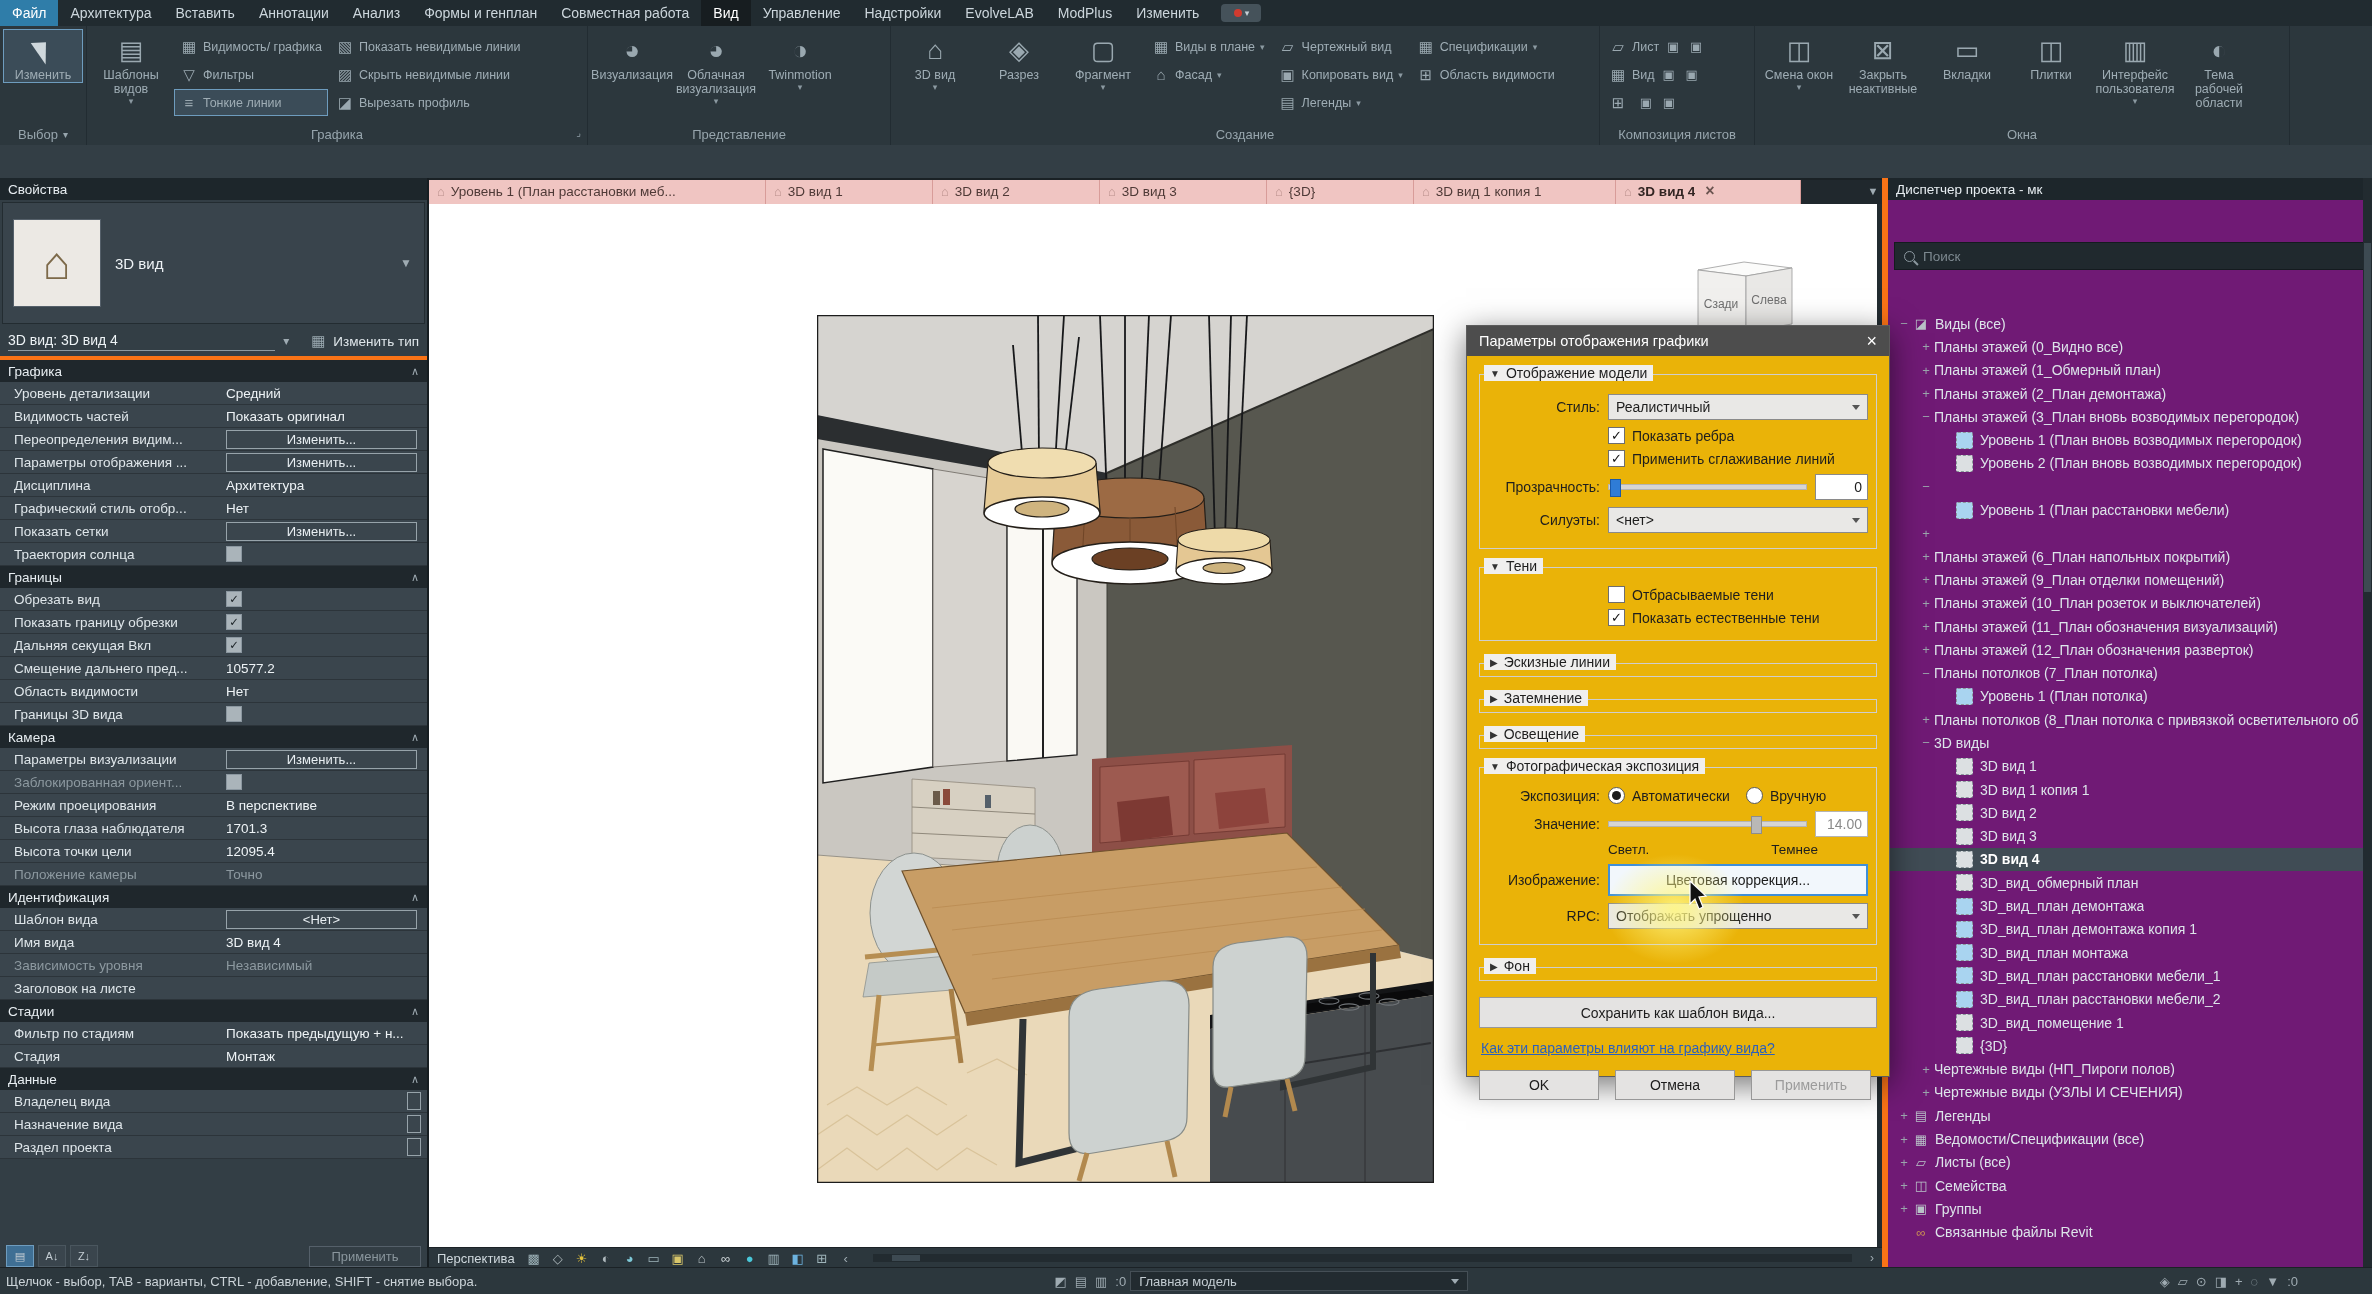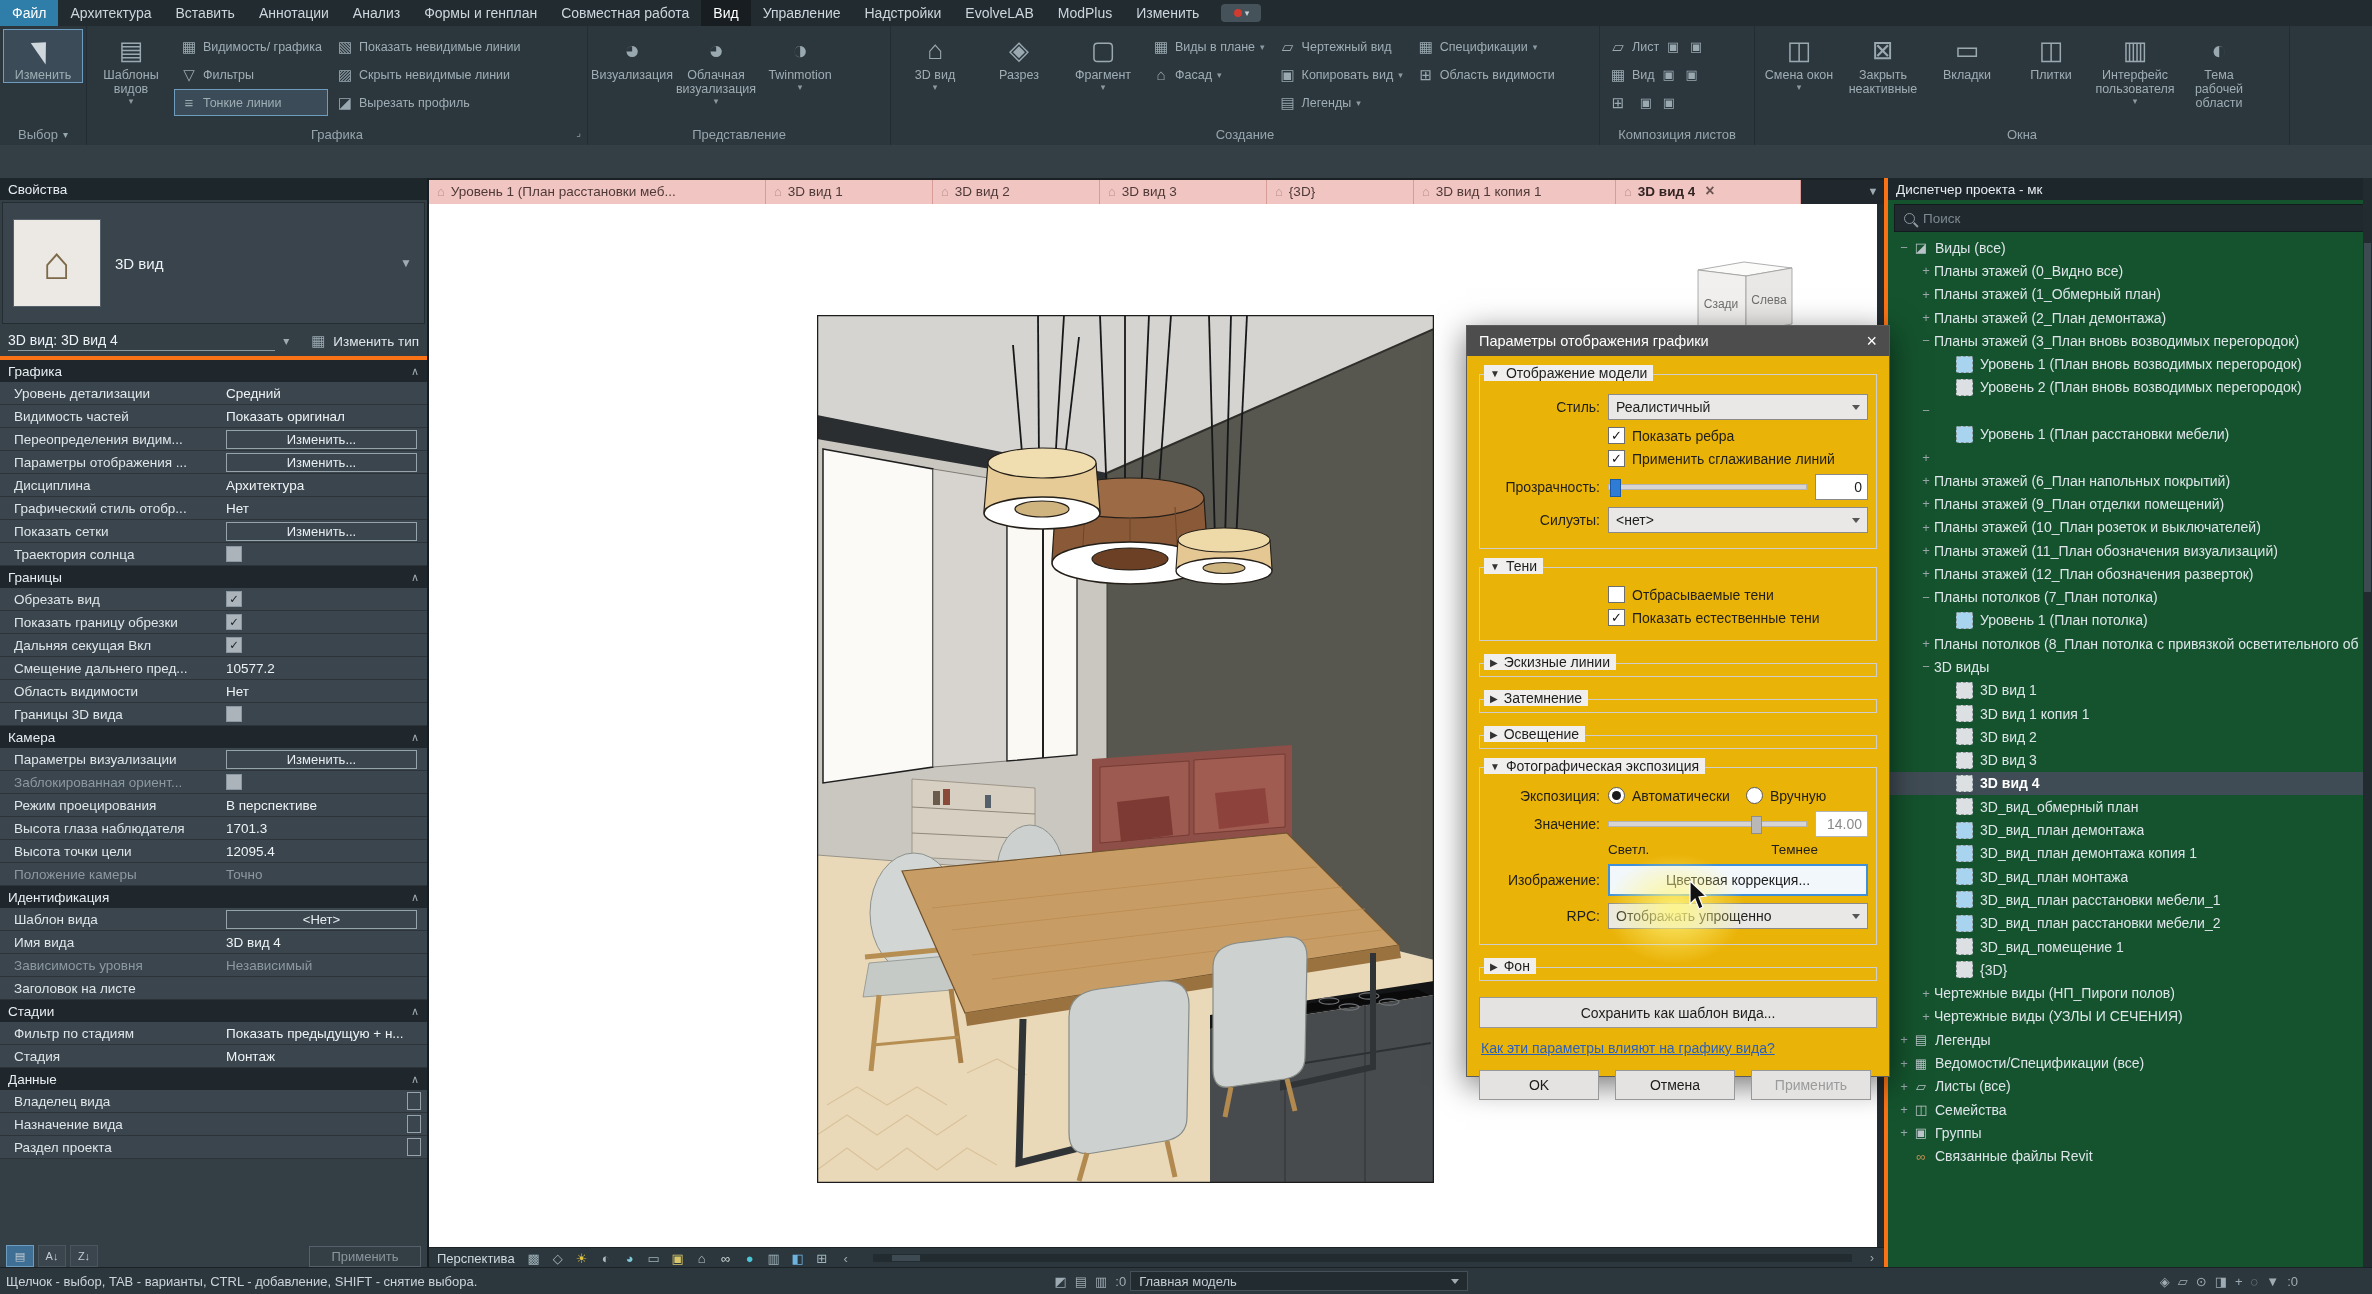--- a/index.html
+++ b/index.html
@@ -96,22 +96,22 @@
   .vthumb{position:absolute;right:1px;top:36%;width:7px;height:24%;background:#3d4a52;}
   .viewcube{position:absolute;left:1255px;top:50px;}
   .viewbar{height:20px;background:#2c373d;border-top:1px solid #1b2226;display:flex;
            align-items:center;flex:0 0 auto;gap:10px;padding:0 8px;}
   .viewbar .vlabel{font-size:13px;color:#cfd8dd;}
   .vbicon{font-size:13px;width:18px;text-align:center;}
   .hstrack{flex:1;height:8px;background:#222b30;position:relative;margin:0 8px;}
   .hsthumb{position:absolute;left:2%;top:1px;width:28px;height:6px;background:#3d4a52;}
   .hsarr{color:#9fabb2;font-size:12px;padding-right:4px;}
   
-  .browser{position:absolute;right:0;top:178px;width:484px;bottom:26px;background:#14532d;
-           border-left:4px solid #f97316;display:flex;flex-direction:column;z-index:2;}
+  .browser{position:absolute;right:0;top:178px;width:484px;bottom:26px;background:#701a75;
+           border-left:6px solid #f97316;display:flex;flex-direction:column;z-index:2;gap:38px;}
   .searchrow{height:26px;margin:4px 6px 2px;background:#20292e;border:1px solid #141b1f;
              display:flex;align-items:center;flex:0 0 auto;}
   .lens{width:9px;height:9px;border:1.5px solid #8c98a0;border-radius:50%;position:relative;
         margin:0 8px 0 9px;}
   .lens::after{content:"";position:absolute;width:6px;height:1.5px;background:#8c98a0;
                transform:rotate(45deg);right:-5px;bottom:-3px;}
   .searchph{color:#7d8990;font-size:13.5px;}
   .tree{flex:1;overflow:hidden;padding-top:2px;}
   .ti{height:23.3px;display:flex;align-items:center;font-size:14px;color:#dde5ea;
       white-space:nowrap;overflow:hidden;}

